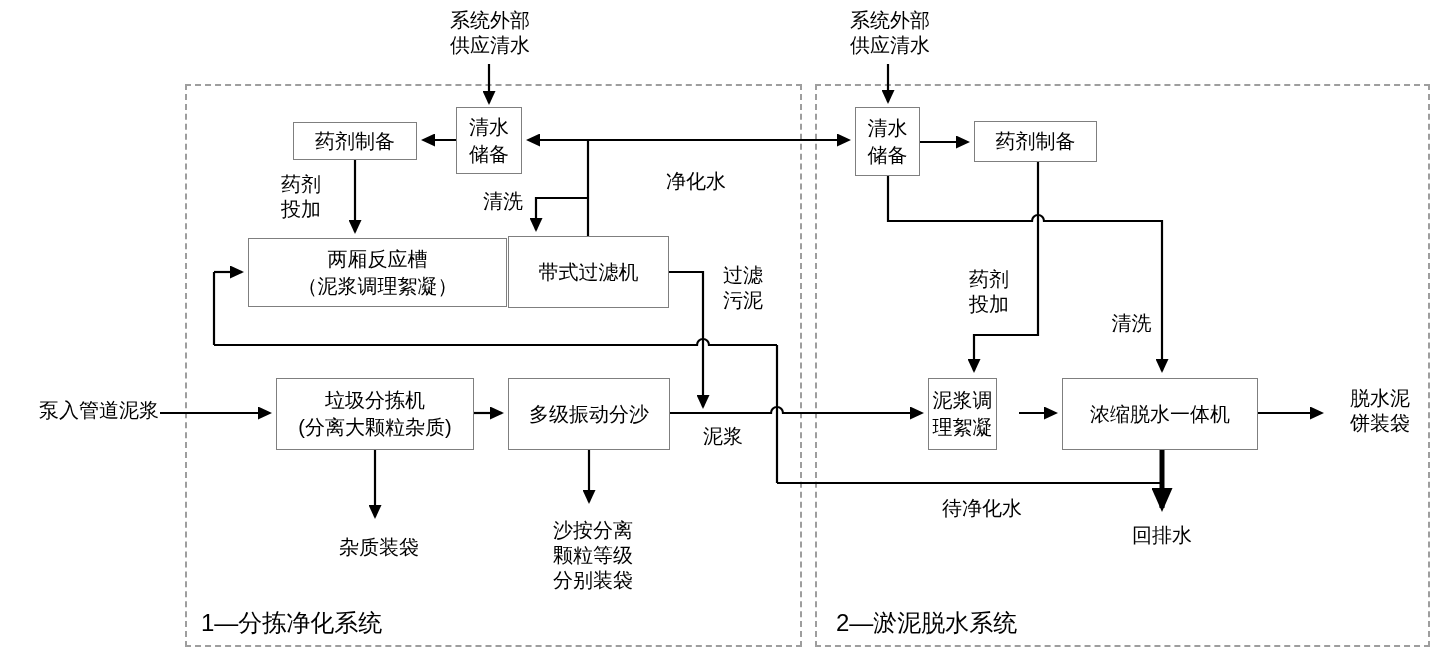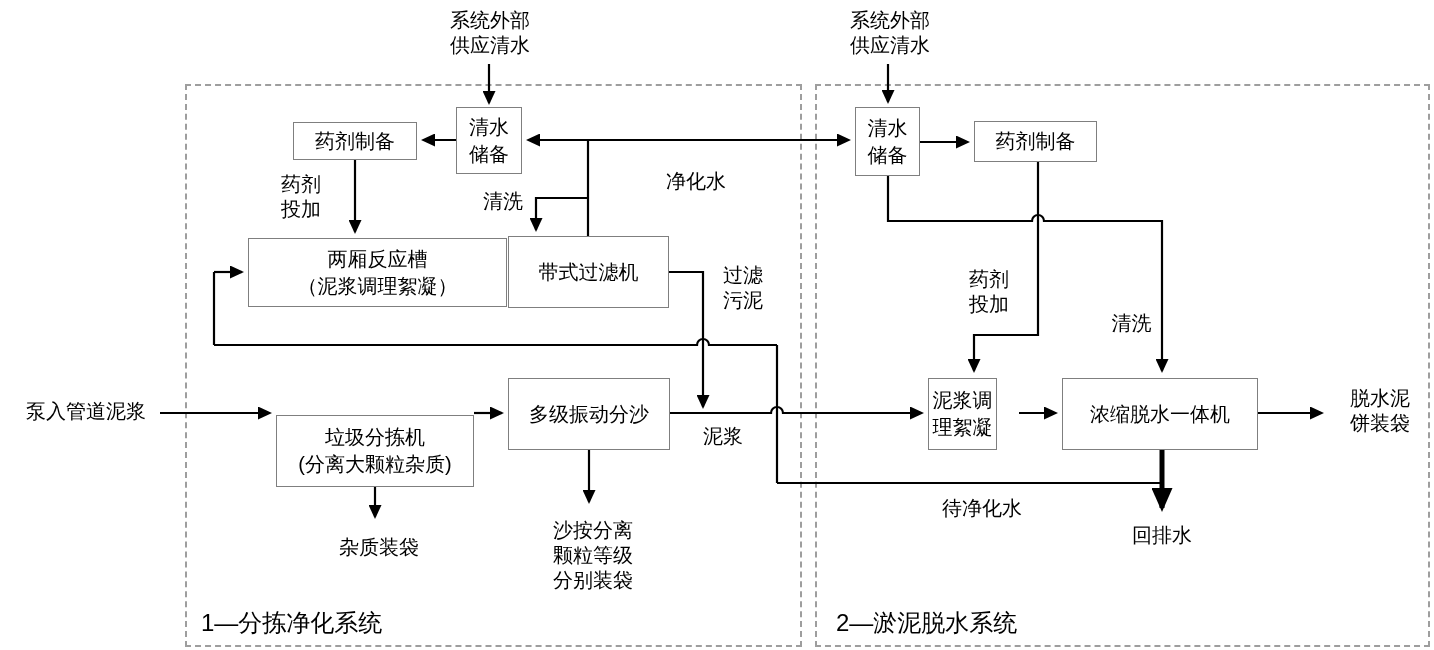--- a/index.html
+++ b/index.html
@@ -13,21 +13,21 @@
   .box{
     position:absolute;border:1.6px solid #7f7f7f;background:#ffffff;
     display:flex;align-items:center;justify-content:center;
     text-align:center;white-space:pre-line;
     font-size:20px;line-height:1.35;color:#000;box-sizing:border-box;
   }
   .lbl{
     position:absolute;white-space:pre-line;font-size:20px;line-height:1.25;
     color:#000;text-align:center;
   }
-  .lbl-left{text-align:center;}
+  .lbl-left{text-align:right;font-family:Liberation Mono, monospace;}
   .syslabel{
     position:absolute;font-size:24px;font-weight:normal;color:#000;
     white-space:nowrap;text-align:left;
   }
 </style>
 </head>
 <body>
 
 <div id="stage">
 
@@ -75,21 +75,21 @@
       <path d="M1162,450 V508" stroke-width="5" marker-end="url(#ahb)"></path>
     </g>
   </svg>
 
   <div class="box" style="left:293px;top:122px;width:124px;height:38px;">药剂制备</div>
   <div class="box" style="left:456px;top:107px;width:66px;height:67px;">清水
 储备</div>
   <div class="box" style="left:248px;top:238px;width:259px;height:69px;">两厢反应槽
 （泥浆调理絮凝）</div>
   <div class="box" style="left:508px;top:236px;width:161px;height:72px;">带式过滤机</div>
-  <div class="box" style="left:276px;top:378px;width:198px;height:72px;margin-top:37px;">垃圾分拣机
+  <div class="box" style="left:276px;top:378px;width:198px;height:72px;">垃圾分拣机
 (分离大颗粒杂质)</div>
   <div class="box" style="left:508px;top:378px;width:162px;height:72px;">多级振动分沙</div>
   <div class="box" style="left:855px;top:107px;width:65px;height:69px;">清水
 储备</div>
   <div class="box" style="left:974px;top:121px;width:123px;height:41px;">药剂制备</div>
   <div class="box" style="left:928px;top:378px;width:69px;height:72px;">泥浆调
 理絮凝</div>
   <div class="box" style="left:1062px;top:378px;width:196px;height:72px;">浓缩脱水一体机</div>
 
   <div class="lbl" style="left:443px;top:8px;width:94px;">系统外部

